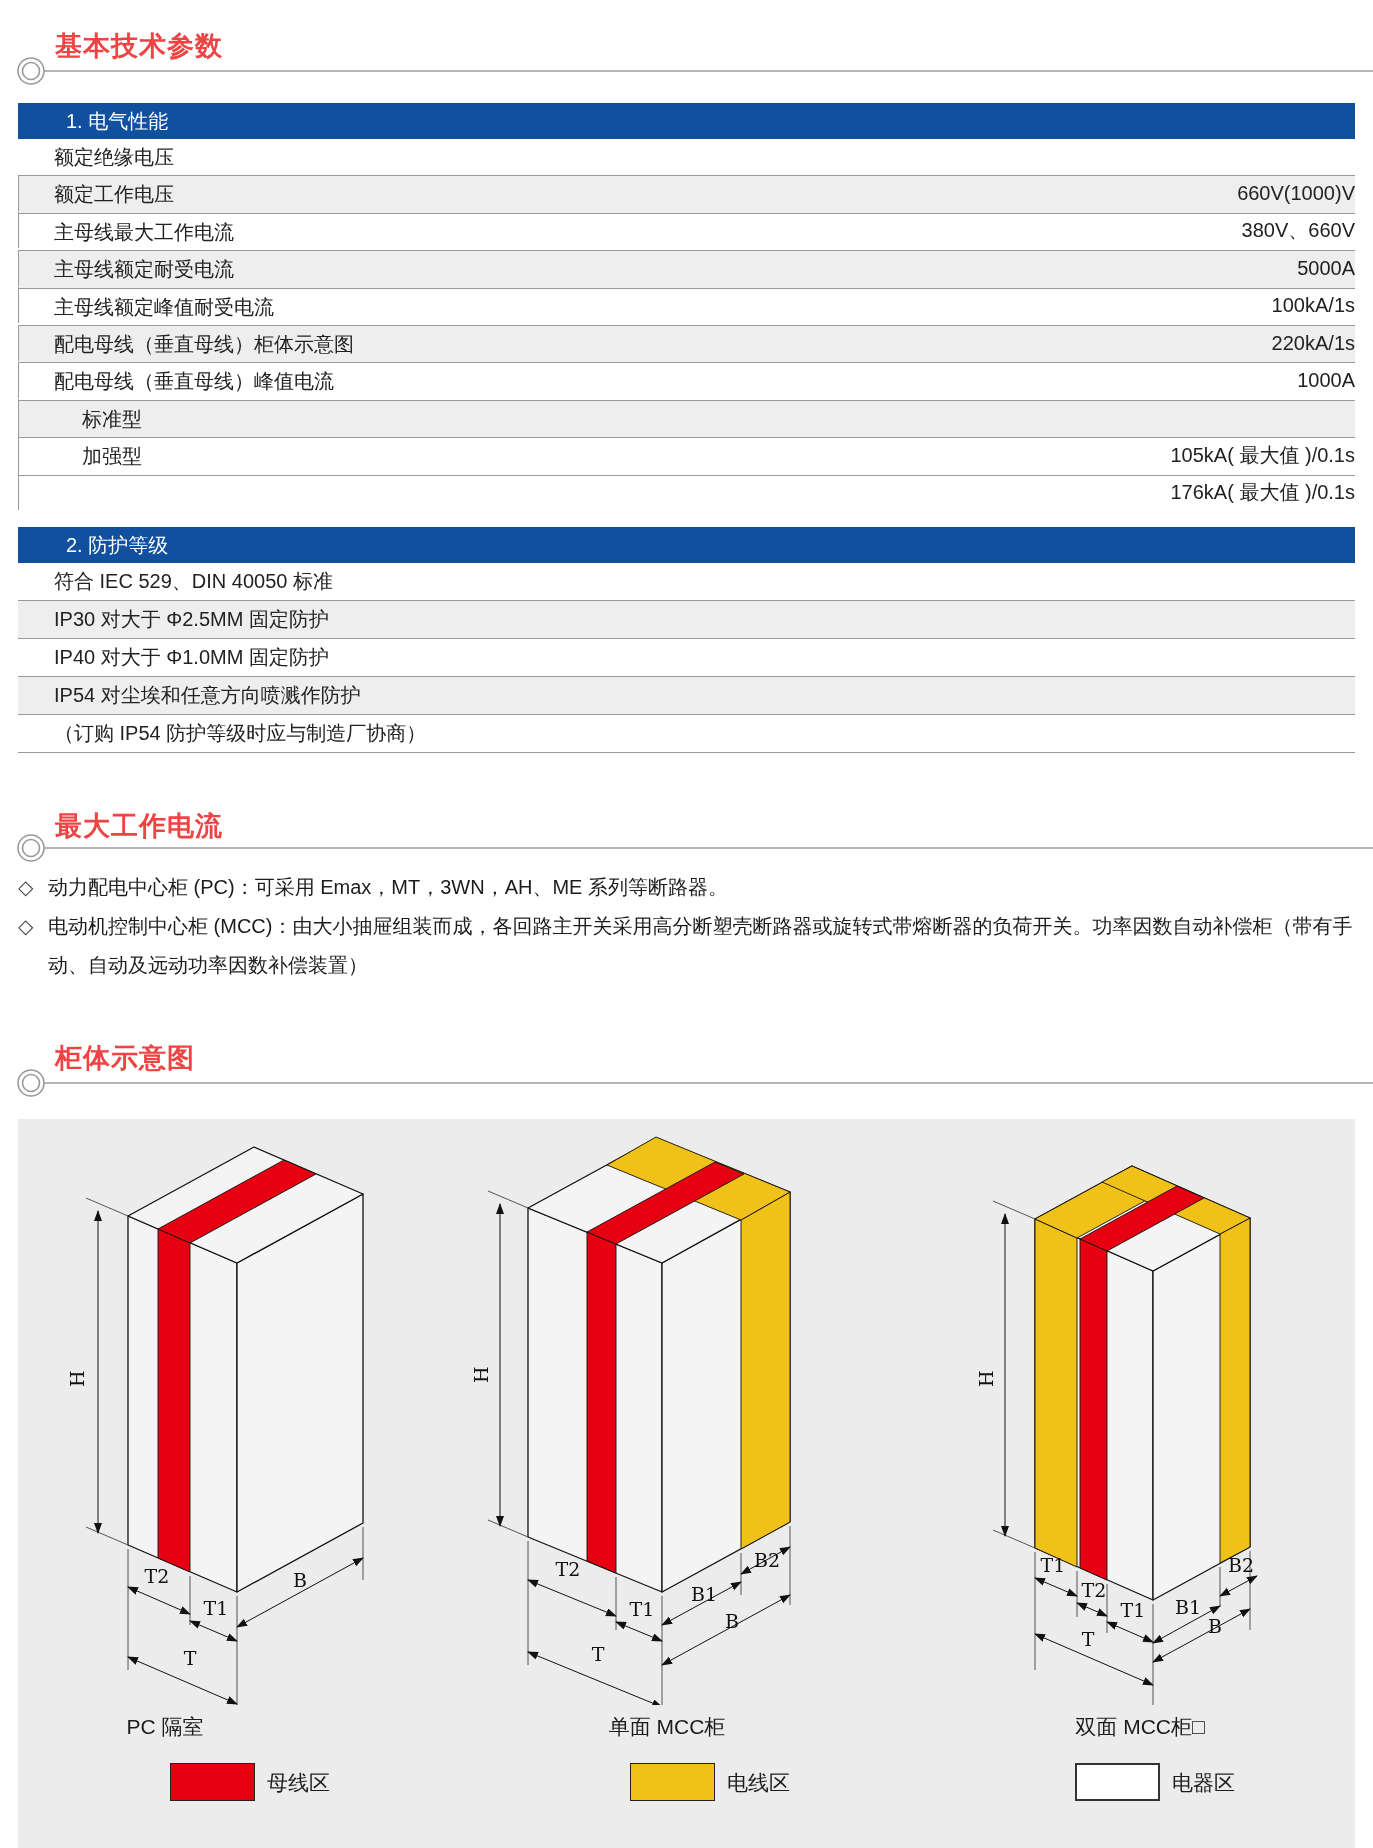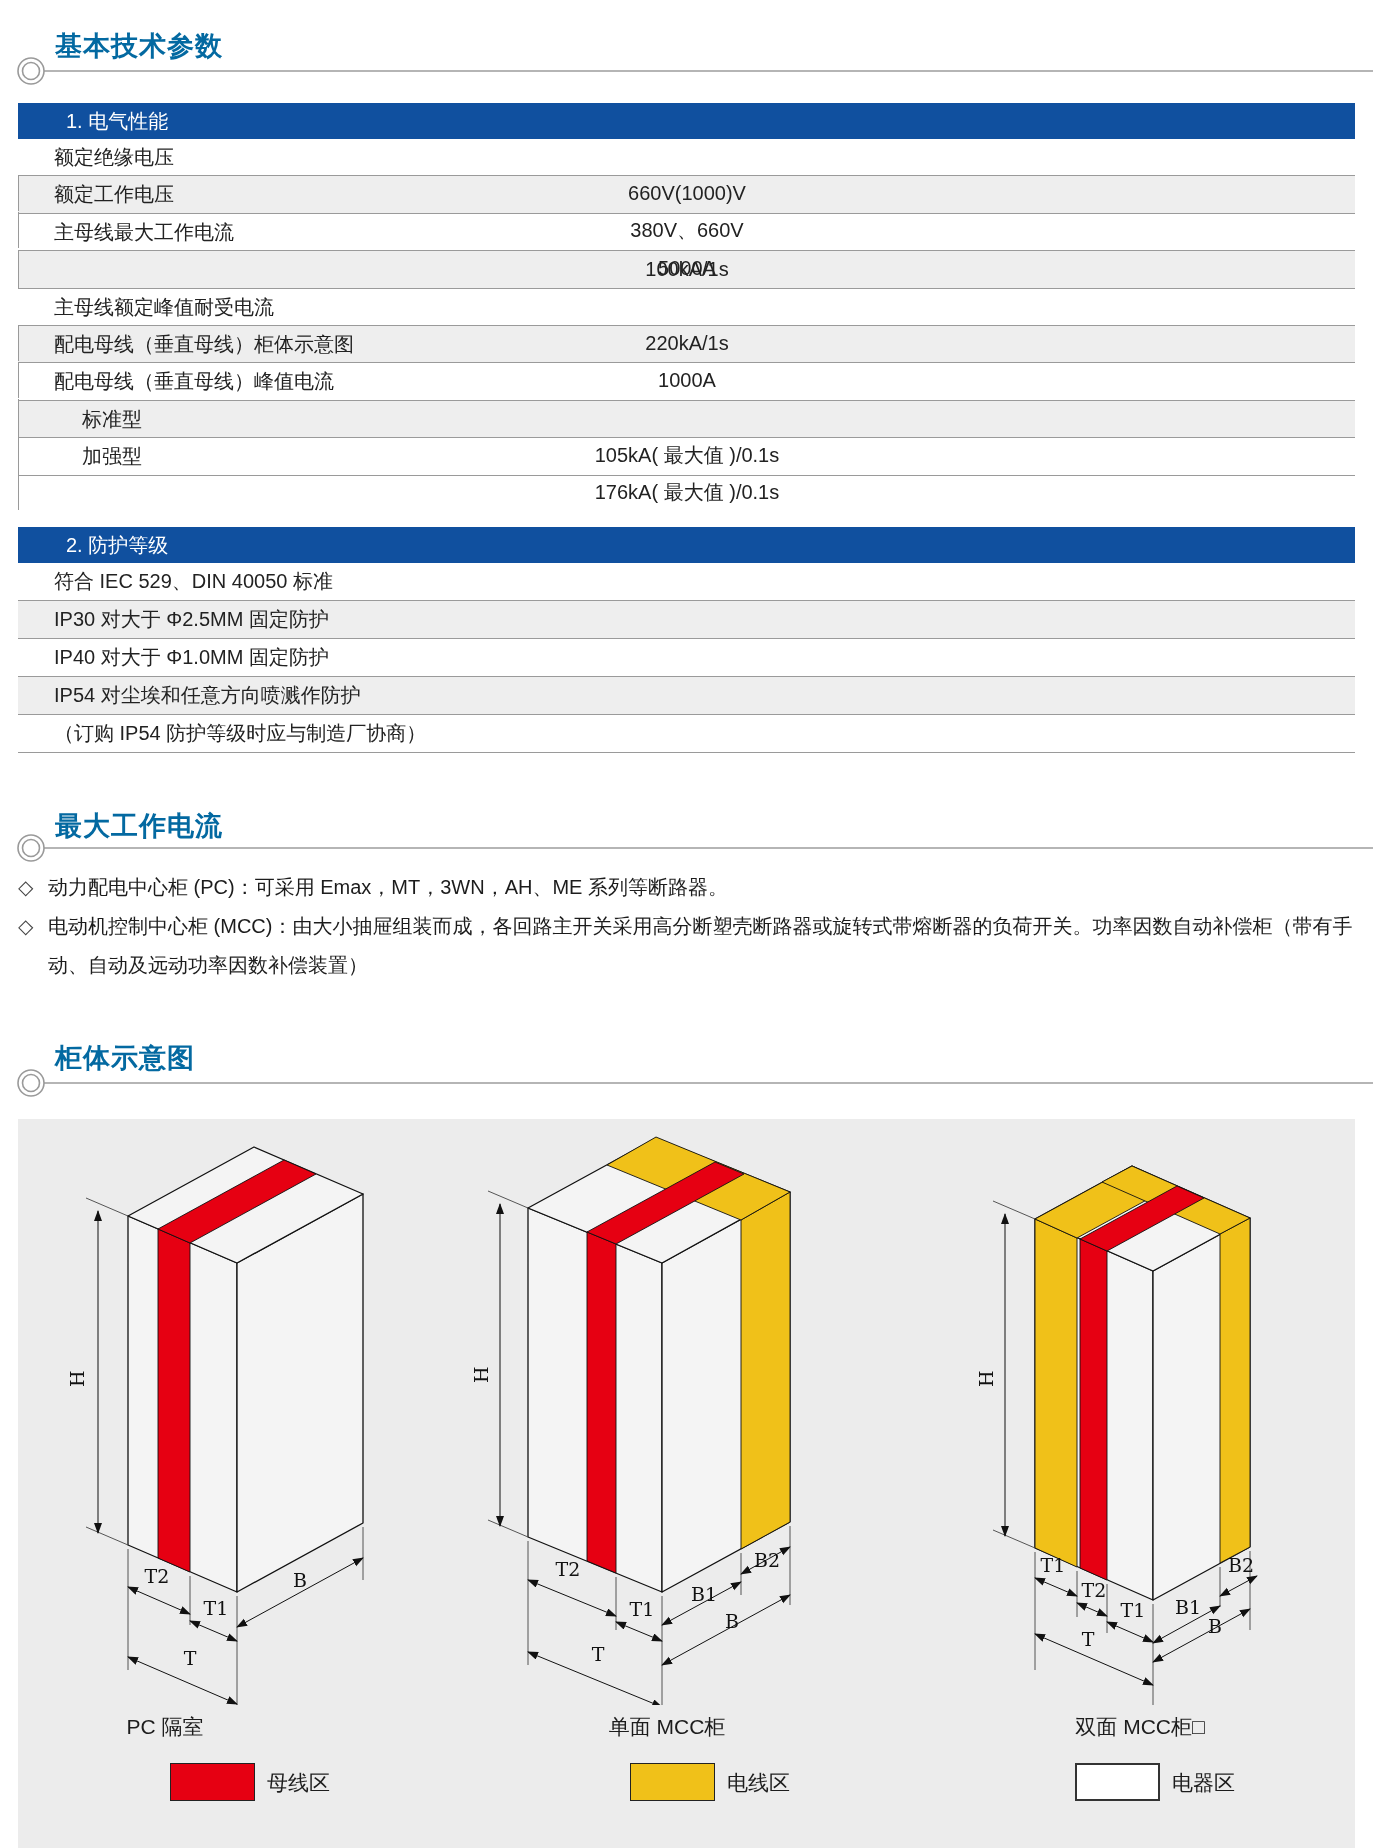--- a/index.html
+++ b/index.html
@@ -1,36 +1,36 @@
 <!DOCTYPE html>
 <html><head>
 <meta charset="utf-8">
 <style>
   html,body{margin:0;padding:0;background:#fff;}
   #page{position:relative;width:1373px;height:1848px;background:#ffffff;overflow:hidden;
         font-family:"Liberation Sans","DejaVu Sans",sans-serif;color:#222;}
 
   
-  .sec-title{position:absolute;left:55px;font-size:27px;font-weight:bold;color:#0369a1;letter-spacing:1px;}
+  .sec-title{position:absolute;left:55px;font-size:27px;font-weight:bold;color:#ef4444;letter-spacing:1px;}
   .rule{position:absolute;left:44px;right:0;height:2px;background:#b5b5b5;}
   .orn{position:absolute;width:36px;height:36px;}
   .orn circle{fill:#ffffff;stroke:#9a9a9a;stroke-width:1.6;}
 
   
   .tbl{position:absolute;left:18px;width:1337px;}
   .tbl-head{height:36px;line-height:36px;background:#10509f;color:#ffffff;
             font-size:20px;padding-left:48px;box-sizing:border-box;}
   .row{display:flex;box-sizing:border-box;border-bottom:1px solid #9a9a9a;background:#fff;}
   .t1row{height:37.4px;line-height:36px;font-size:20px;flex-direction:column;}
   .t2row{height:38px;line-height:37px;font-size:20px;}
   .row.alt{background:#eeeeee;}
   .cell-label{width:789px;padding-left:36px;box-sizing:border-box;}
   .cell-label-short{width:602px;padding-left:36px;box-sizing:border-box;}
   .cell-sub{width:187px;text-align:center;border-left:1px solid #9a9a9a;box-sizing:border-box;}
-  .cell-value{flex:1;text-align:center;border-left:1px solid #9a9a9a;box-sizing:border-box;}
+  .cell-value{flex:1;text-align:right;border-left:1px solid #9a9a9a;box-sizing:border-box;}
   .cell-full{width:100%;padding-left:36px;box-sizing:border-box;}
 
   
   .bullets{position:absolute;left:18px;top:868px;width:1337px;font-size:20px;line-height:39px;color:#1c1c1c;}
   .bullet{position:relative;padding-left:30px;}
   .dia{position:absolute;left:0;top:0;color:#444;}
 
   
   .panel{position:absolute;left:18px;top:1119px;width:1337px;height:729px;background:#ececec;}
   .cab-svg{position:absolute;}
@@ -70,20 +70,21 @@
     </div>
     <div class="row t1row alt">
       <div class="cell-label">额定工作电压</div>
       <div class="cell-value">380V、660V</div>
     </div>
     <div class="row t1row">
       <div class="cell-label">主母线最大工作电流</div>
       <div class="cell-value">5000A</div>
     </div>
     <div class="row t1row alt">
+      <div class="cell-label">主母线额定耐受电流</div>
       <div class="cell-value">100kA/1s</div>
     </div>
     <div class="row t1row">
       <div class="cell-label">主母线额定峰值耐受电流</div>
       <div class="cell-value">220kA/1s</div>
     </div>
     <div class="row t1row alt">
       <div class="cell-label">配电母线（垂直母线）柜体示意图</div>
       <div class="cell-value">1000A</div>
     </div>

